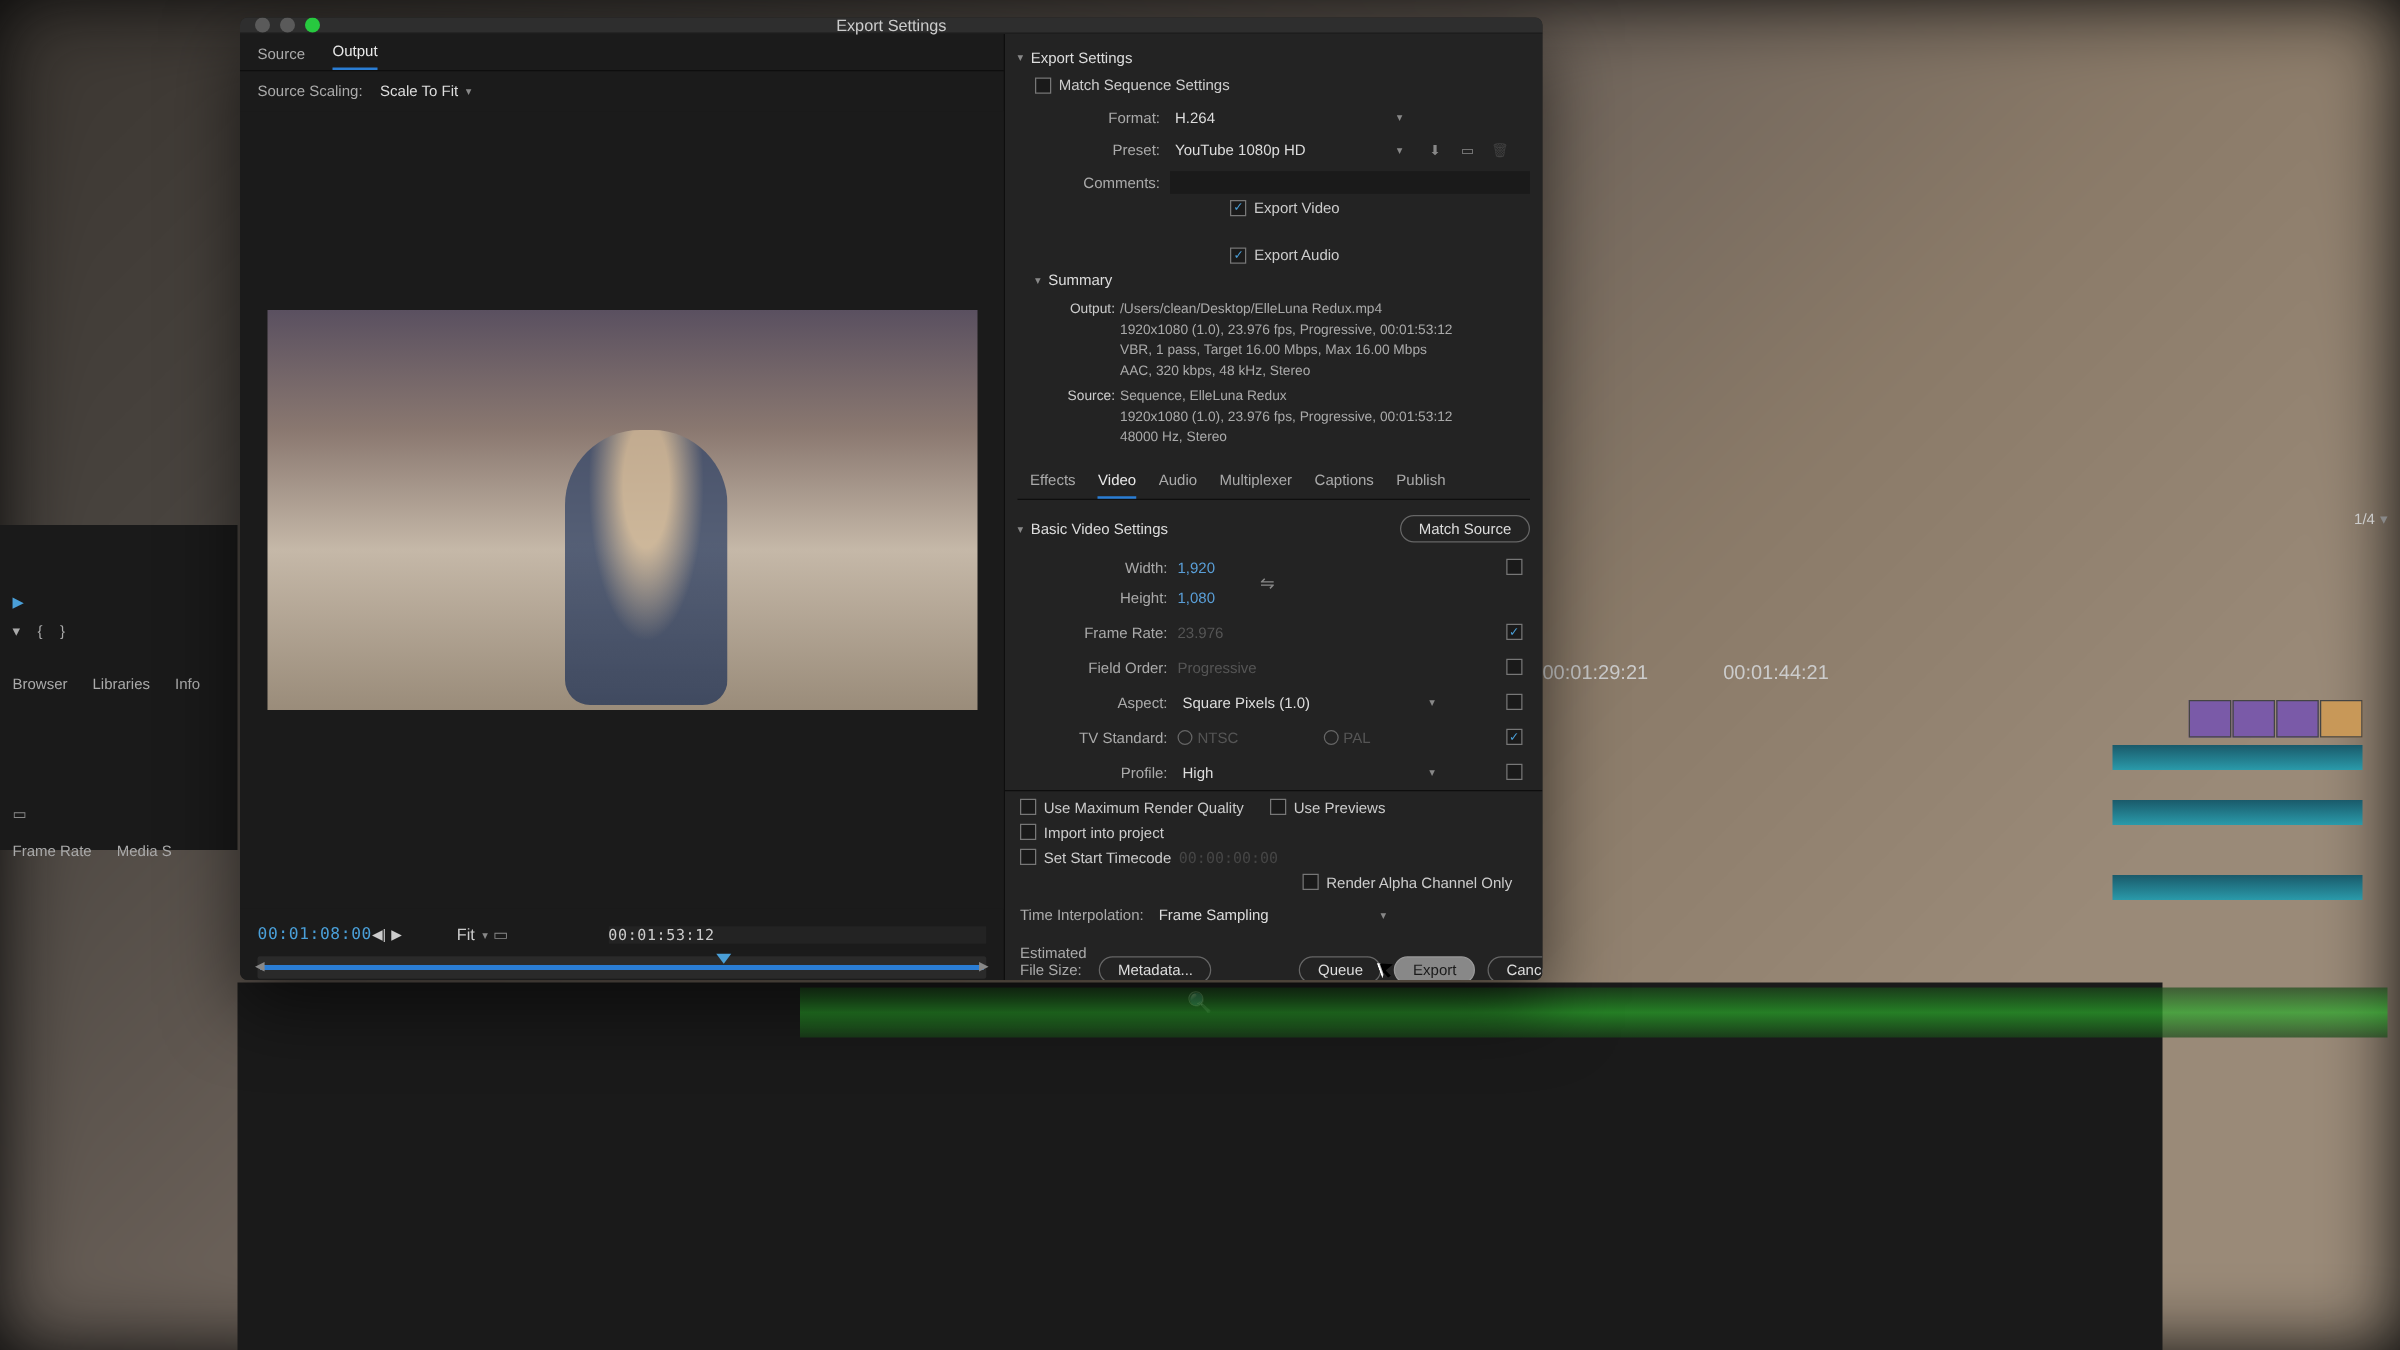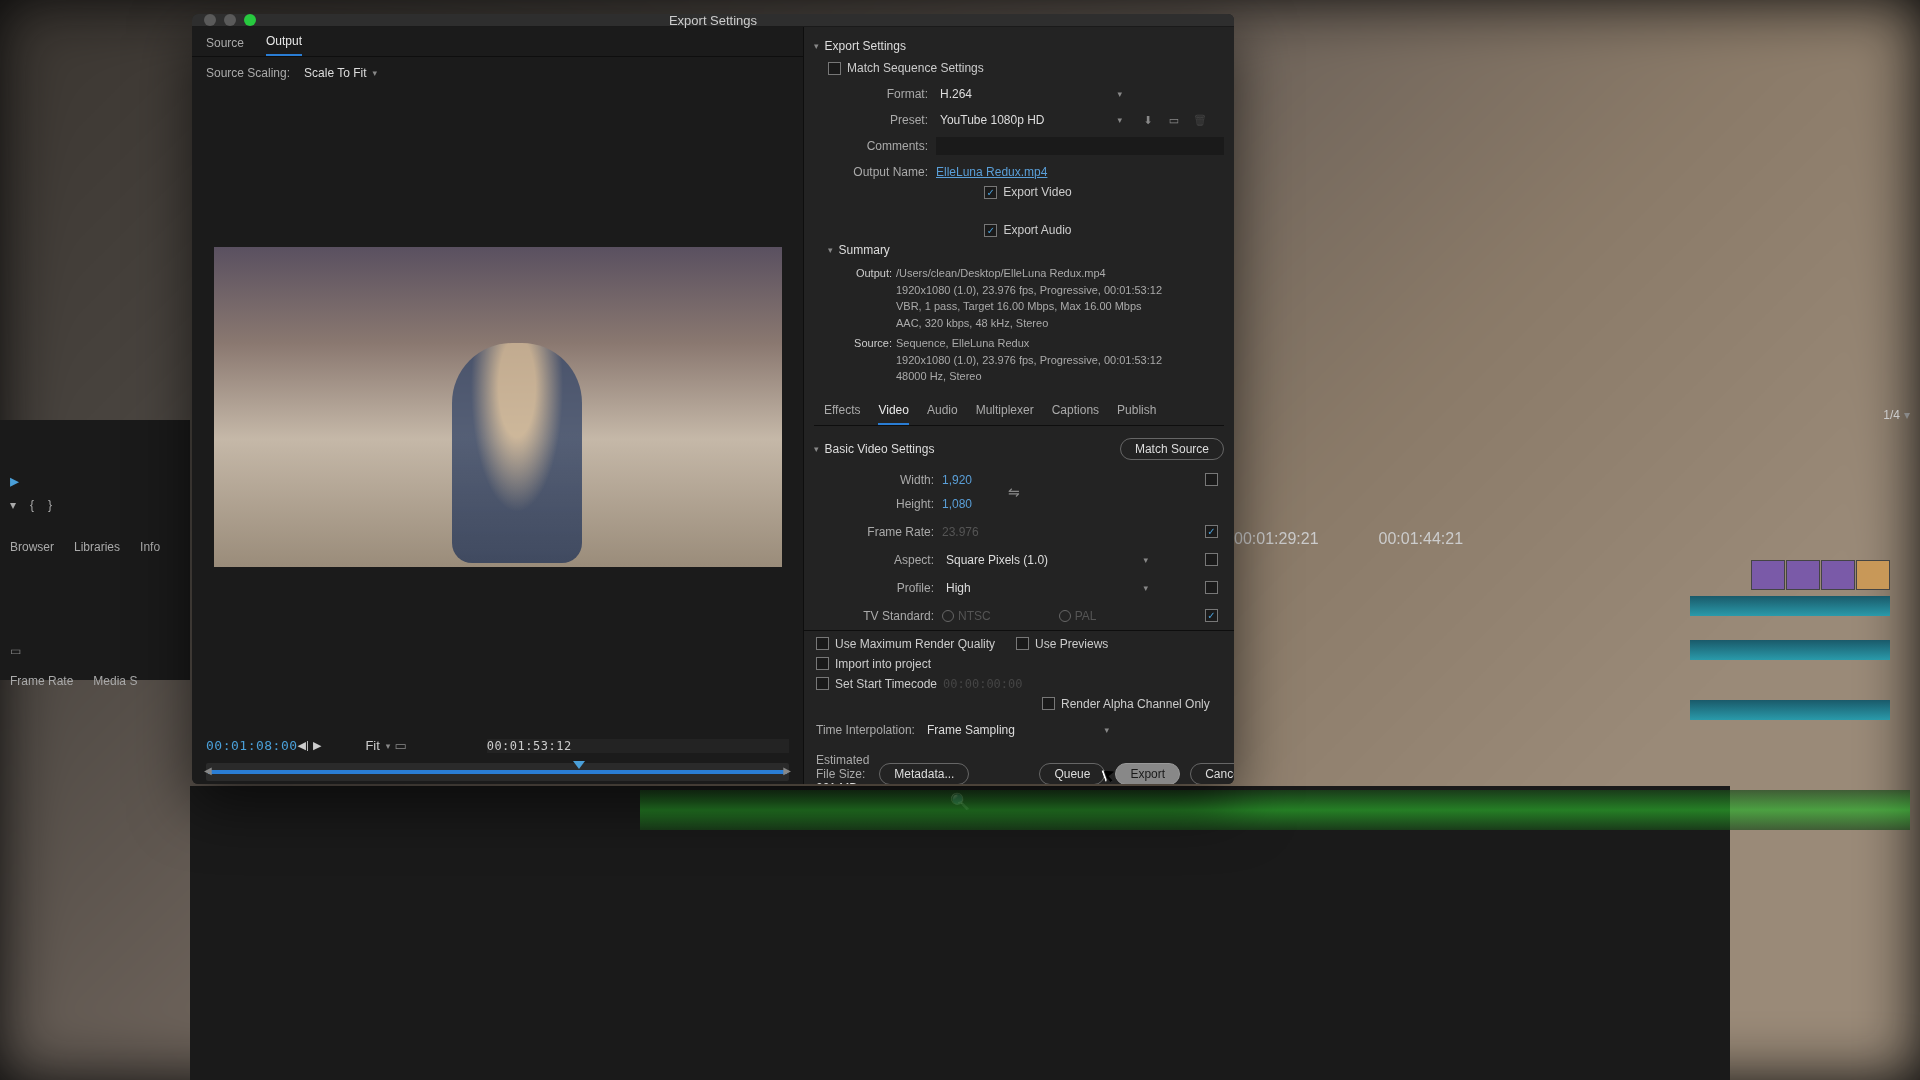--- a/index.html
+++ b/index.html
@@ -267,24 +267,20 @@
             <span class="icons-aux">
               <span class="icon-btn">⬇</span>
               <span class="icon-btn">▭</span>
               <span class="icon-btn" style="opacity:.3;">🗑</span>
             </span>
           </div>
           <div class="form-row">
             <span class="form-lbl">Comments:</span>
             <span style="flex:1;height:18px;background:#1a1a1a;"></span>
           </div>
-          <div class="form-row">
-            <span class="form-lbl">Output Name:</span>
-            <span class="link">ElleLuna Redux.mp4</span>
-          </div>
           <div class="form-row" style="gap:24px;padding-left:4px;flex-direction:column;">
             <span class="cb-row">
                 <span class="cb checked"></span>
                 <span>Export Video</span>
               </span>
             <span class="cb-row">
                 <span class="cb checked"></span>
                 <span>Export Audio</span>
               </span>
           </div>
@@ -330,34 +326,39 @@
         <div class="bvs-row" style="margin-top:-4px;">
           <span class="bvs-lbl">Height:</span>
           <span class="bvs-val">1,080</span>
         </div>
         <div class="bvs-row">
           <span class="bvs-lbl">Frame Rate:</span>
           <span class="bvs-val dim">23.976</span>
           <span class="cb checked right-cb"></span>
         </div>
         <div class="bvs-row">
+          <span class="bvs-lbl">Field Order:</span>
+          <span class="bvs-val dim">Progressive</span>
+          <span class="cb right-cb"></span>
+        </div>
+        <div class="bvs-row">
           <span class="bvs-lbl">Aspect:</span>
           <span class="dd" style="min-width:210px;">Square Pixels (1.0)</span>
-          <span class="cb right-cb"></span>
-        </div>
-        <div class="bvs-row">
-          <span class="bvs-lbl">Profile:</span>
-          <span class="dd" style="min-width:210px;">High</span>
           <span class="cb right-cb"></span>
         </div>
         <div class="bvs-row">
           <span class="bvs-lbl">TV Standard:</span>
           <span style="color:#555;"><span class="radio"></span><span>NTSC</span></span>
           <span style="color:#555;margin-left:60px;"><span class="radio"></span><span>PAL</span></span>
           <span class="cb checked right-cb"></span>
+        </div>
+        <div class="bvs-row">
+          <span class="bvs-lbl">Profile:</span>
+          <span class="dd" style="min-width:210px;">High</span>
+          <span class="cb right-cb"></span>
         </div>
       </div>
 
       <div class="bottom-block">
         <div class="chk-grid">
           <span class="cb-row">
               <span class="cb"></span>
               <span>Use Maximum Render Quality</span>
             </span>
           <span class="cb-row">

